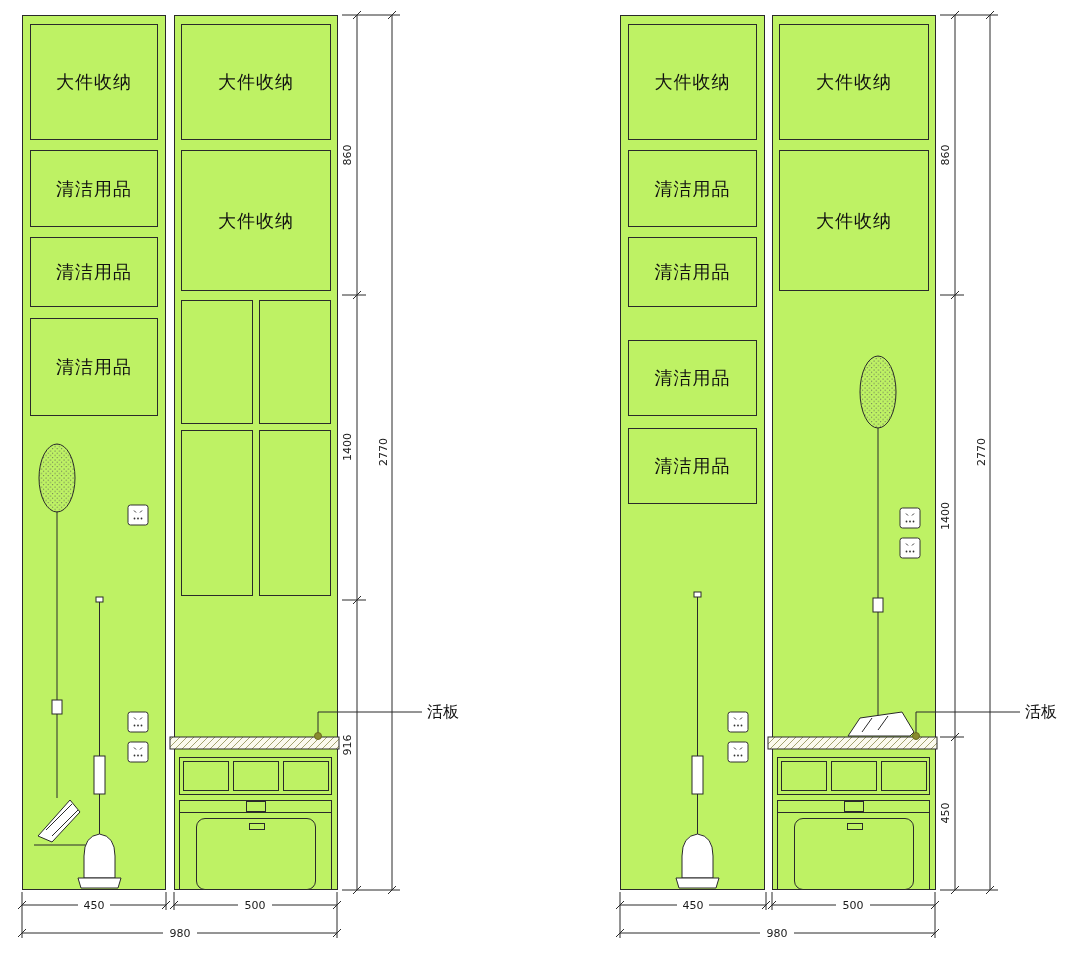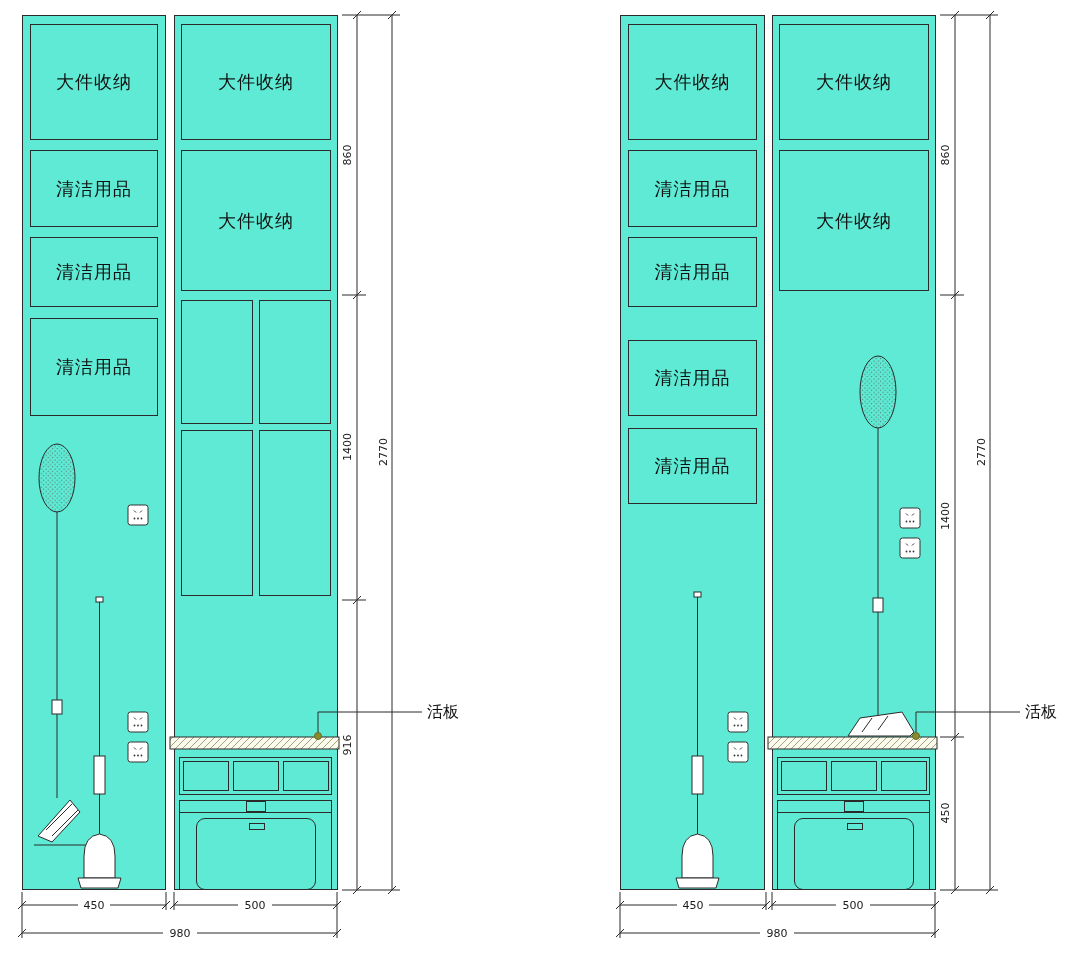--- a/index.html
+++ b/index.html
@@ -1,19 +1,19 @@
 <!DOCTYPE html>
 <html><head>
 <meta charset="utf-8">
 <style>
   * { margin:0; padding:0; box-sizing:border-box; }
   html,body { background:#ffffff; }
   body { width:1080px; height:976px; font-family:"Liberation Serif", serif; }
   #canvas { position:relative; width:1080px; height:976px; background:#fff; overflow:hidden; }
-  .box { position:absolute; border:1px solid #2a2a2a; background:#5eead4;text-align:right; }
+  .box { position:absolute; border:1px solid #2a2a2a; background:#bef264;text-align:right; }
   .comp { display:flex; align-items:center; justify-content:center; font-size:18px; letter-spacing:1px; color:#111; }
   .hline { position:absolute; border-top:1px solid #2a2a2a; }
   .rounded { border-radius:9px; }
   #overlay { position:absolute; left:0; top:0; pointer-events:none; }
   svg text.dim { font-family:"DejaVu Sans", sans-serif; font-size:11px; fill:#1a1a1a; }
   svg text.callout { font-family:"Liberation Serif", serif; font-size:16px; fill:#111; }
   svg .lw { stroke:#2a2a2a; stroke-width:1; fill:none; }
 </style>
 </head>
 <body>

